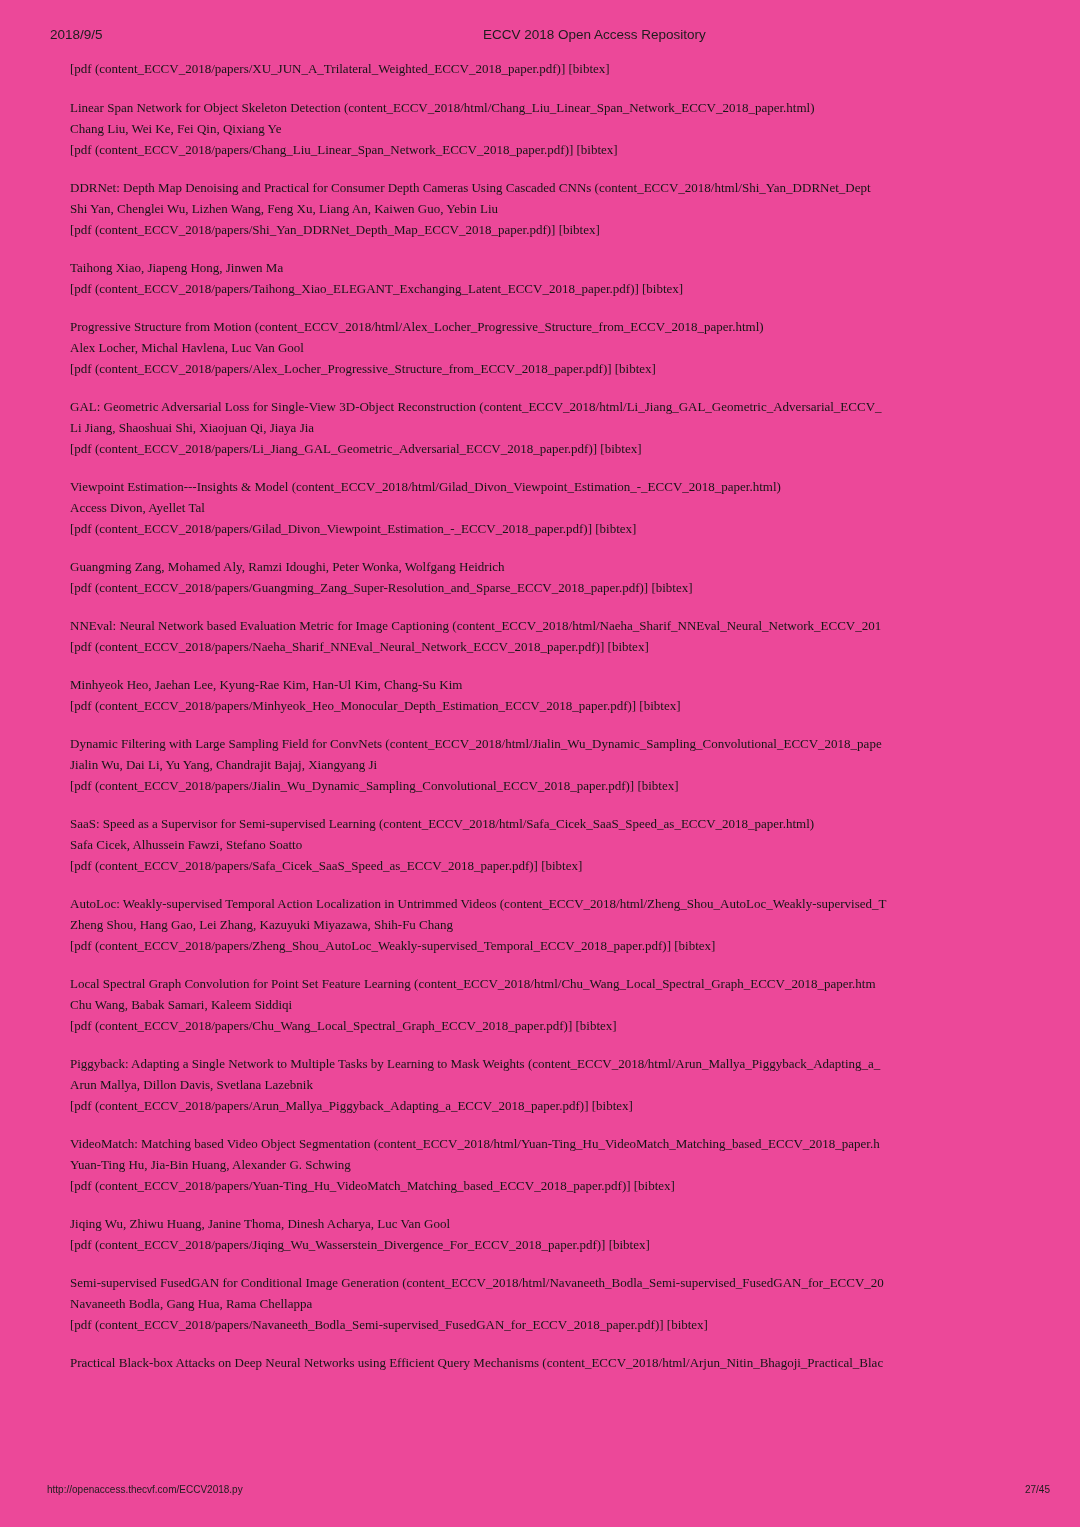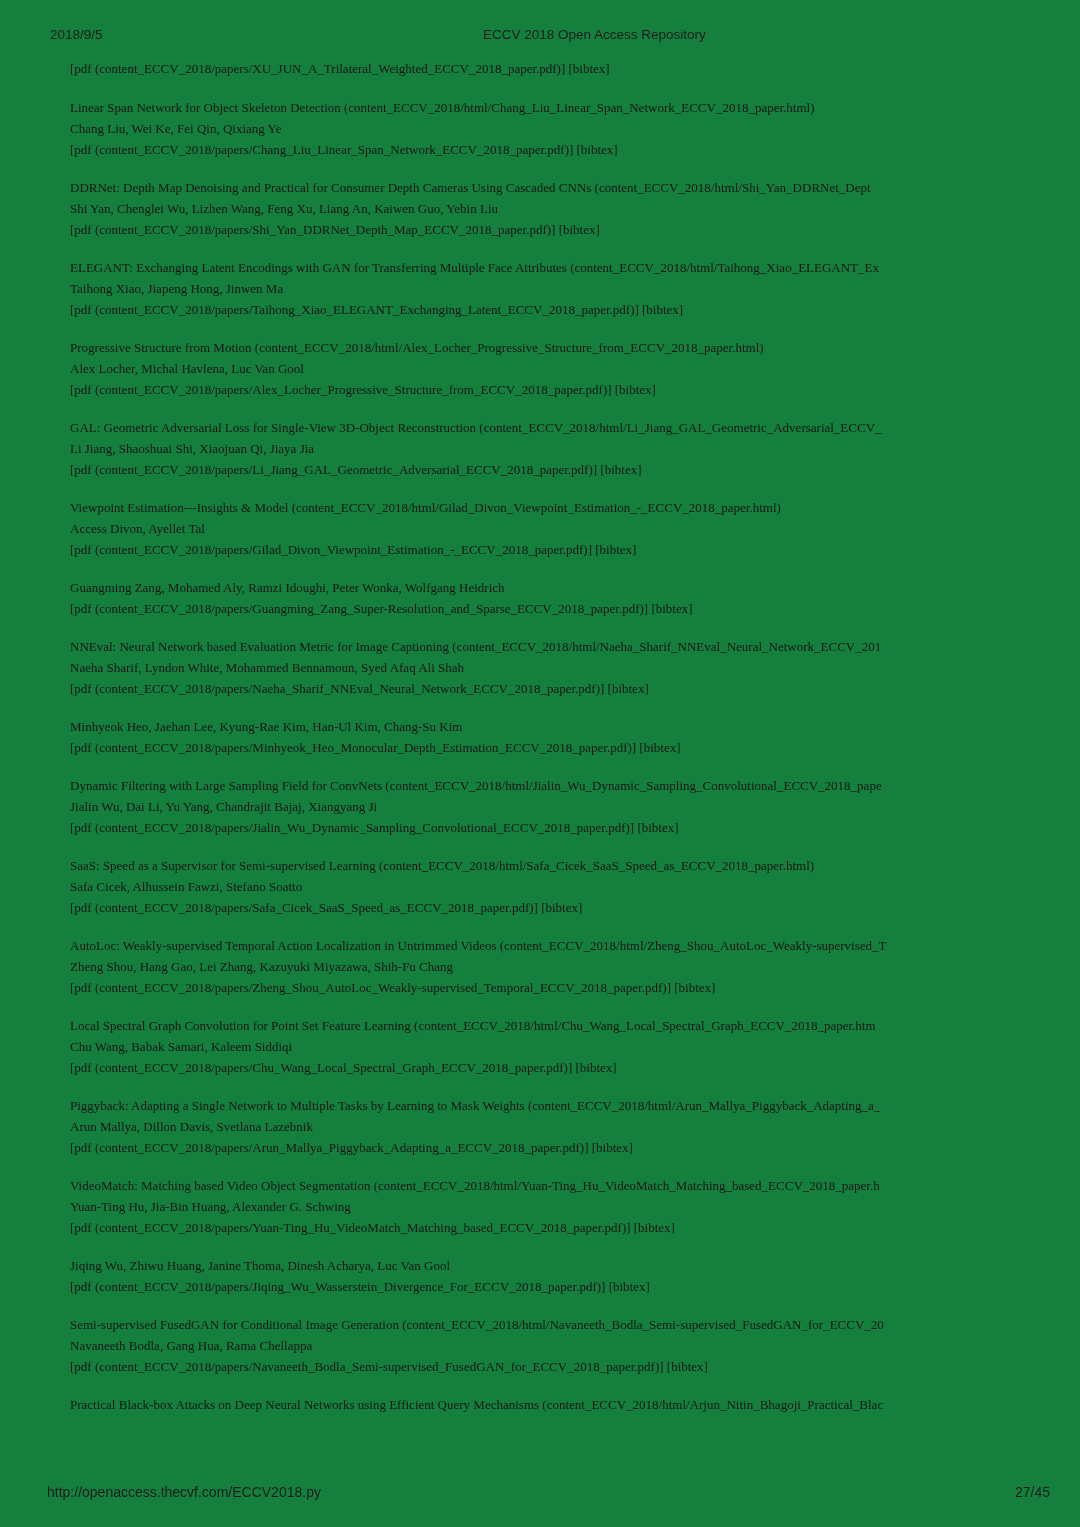--- a/index.html
+++ b/index.html
@@ -1,20 +1,20 @@
 <!DOCTYPE html>
 <html><head>
 <meta charset="utf-8">
 <style>
   html, body { margin: 0; padding: 0; background: #e8e8e8; }
   .page {
     position: relative;
     width: 1080px;
     height: 1527px;
-    background: #15803d;
+    background: #ec4899;
     overflow: hidden;
     font-family: "Liberation Serif", serif;
     color: #161616;
   }
   .print-header {
     position: absolute;
     top: 27px;
     left: 0;
     width: 1080px;
     height: 20px;
@@ -40,21 +40,21 @@
   .continued-line { margin-bottom: 18px; }
   .entry { margin-bottom: 17px; }
   .entry .title { font-weight: normal; }
   .print-footer {
     position: absolute;
     top: 1484px;
     left: 0;
     width: 1080px;
     height: 20px;
     font-family: "Liberation Sans", sans-serif;
-    font-size: 14px;
+    font-size: 10px;
     color: #1d1d1d;
   }
   .print-footer .ftr-url { position: absolute; left: 47px; top: 0; }
   .print-footer .ftr-page { position: absolute; right: 30px; top: 0; }
 </style>
 </head>
 <body>
 
 <div class="page">
 
@@ -72,21 +72,20 @@
     <div class="line pdfline">[pdf (content_ECCV_2018/papers/Chang_Liu_Linear_Span_Network_ECCV_2018_paper.pdf)] [bibtex]</div>
   </div>
 
   <div class="entry">
     <div class="line title">DDRNet: Depth Map Denoising and Practical for Consumer Depth Cameras Using Cascaded CNNs (content_ECCV_2018/html/Shi_Yan_DDRNet_Dept</div>
     <div class="line authors">Shi Yan, Chenglei Wu, Lizhen Wang, Feng Xu, Liang An, Kaiwen Guo, Yebin Liu</div>
     <div class="line pdfline">[pdf (content_ECCV_2018/papers/Shi_Yan_DDRNet_Depth_Map_ECCV_2018_paper.pdf)] [bibtex]</div>
   </div>
 
   <div class="entry">
-    <div class="line title">ELEGANT: Exchanging Latent Encodings with GAN for Transferring Multiple Face Attributes (content_ECCV_2018/html/Taihong_Xiao_ELEGANT_Ex</div>
     <div class="line authors">Taihong Xiao, Jiapeng Hong, Jinwen Ma</div>
     <div class="line pdfline">[pdf (content_ECCV_2018/papers/Taihong_Xiao_ELEGANT_Exchanging_Latent_ECCV_2018_paper.pdf)] [bibtex]</div>
   </div>
 
   <div class="entry">
     <div class="line title">Progressive Structure from Motion (content_ECCV_2018/html/Alex_Locher_Progressive_Structure_from_ECCV_2018_paper.html)</div>
     <div class="line authors">Alex Locher, Michal Havlena, Luc Van Gool</div>
     <div class="line pdfline">[pdf (content_ECCV_2018/papers/Alex_Locher_Progressive_Structure_from_ECCV_2018_paper.pdf)] [bibtex]</div>
   </div>
 
@@ -102,21 +101,20 @@
     <div class="line pdfline">[pdf (content_ECCV_2018/papers/Gilad_Divon_Viewpoint_Estimation_-_ECCV_2018_paper.pdf)] [bibtex]</div>
   </div>
 
   <div class="entry">
     <div class="line authors">Guangming Zang, Mohamed Aly, Ramzi Idoughi, Peter Wonka, Wolfgang Heidrich</div>
     <div class="line pdfline">[pdf (content_ECCV_2018/papers/Guangming_Zang_Super-Resolution_and_Sparse_ECCV_2018_paper.pdf)] [bibtex]</div>
   </div>
 
   <div class="entry">
     <div class="line title">NNEval: Neural Network based Evaluation Metric for Image Captioning (content_ECCV_2018/html/Naeha_Sharif_NNEval_Neural_Network_ECCV_201</div>
-    <div class="line authors">Naeha Sharif, Lyndon White, Mohammed Bennamoun, Syed Afaq Ali Shah</div>
     <div class="line pdfline">[pdf (content_ECCV_2018/papers/Naeha_Sharif_NNEval_Neural_Network_ECCV_2018_paper.pdf)] [bibtex]</div>
   </div>
 
   <div class="entry">
     <div class="line authors">Minhyeok Heo, Jaehan Lee, Kyung-Rae Kim, Han-Ul Kim, Chang-Su Kim</div>
     <div class="line pdfline">[pdf (content_ECCV_2018/papers/Minhyeok_Heo_Monocular_Depth_Estimation_ECCV_2018_paper.pdf)] [bibtex]</div>
   </div>
 
   <div class="entry">
     <div class="line title">Dynamic Filtering with Large Sampling Field for ConvNets (content_ECCV_2018/html/Jialin_Wu_Dynamic_Sampling_Convolutional_ECCV_2018_pape</div>

